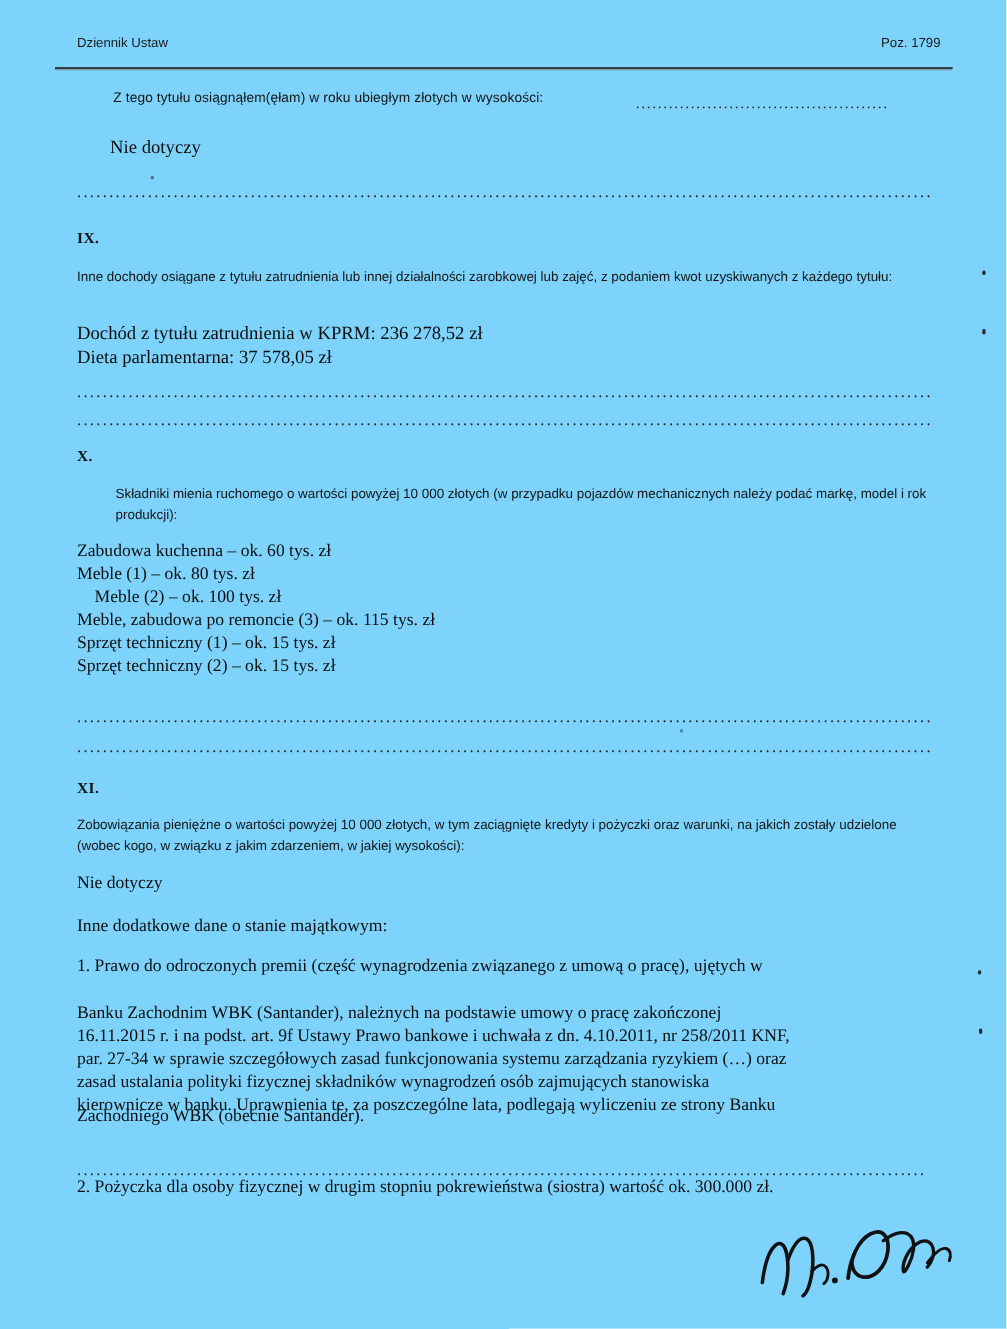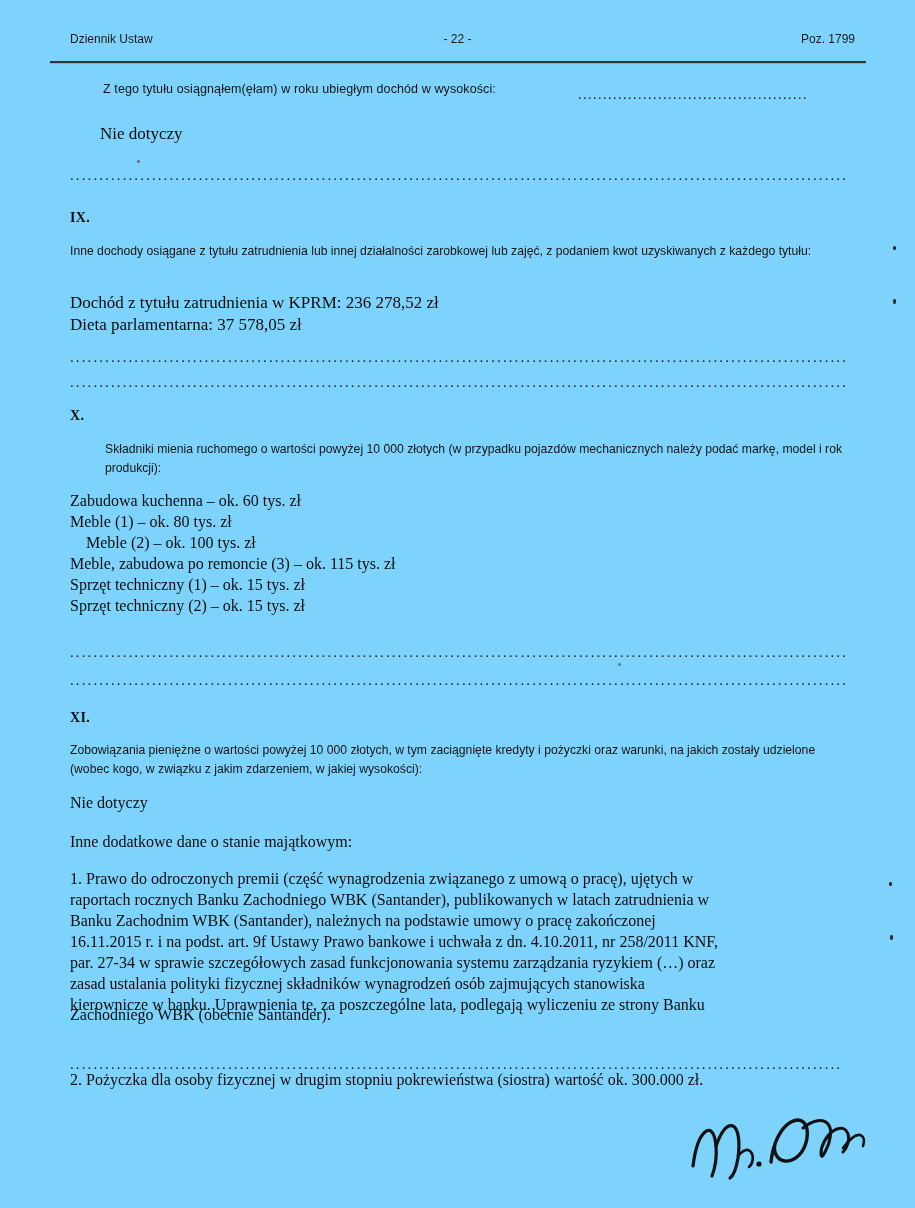--- a/index.html
+++ b/index.html
@@ -124,26 +124,25 @@
     height: 86px;
   }
 </style>
 </head>
 <body>
 
 <div class="page">
 
   <div class="page-header">
     <span class="hdr-left">Dziennik Ustaw</span>
-    <span class="hdr-center">- 22 -</span>
     <span class="hdr-right">Poz. 1799</span>
   </div>
   <div class="header-rule"></div>
 
-  <div class="blk q-line" style="left:103px; top:82px;">Z tego tytułu osiągnąłem(ęłam) w roku ubiegłym dochód w wysokości:</div>
+  <div class="blk q-line" style="left:103px; top:82px;">Z tego tytułu osiągnąłem(ęłam) w roku ubiegłym złotych w wysokości:</div>
   <div class="dots tight" style="left:578px; top:88px; width:262px;">..............................................</div>
 
   <div class="blk answer" style="left:100px; top:122px;">Nie dotyczy</div>
 
   <div class="dots" style="left:70px; top:168px; width:778px;">........................................................................................................................................</div>
 
   <div class="blk sec-num" style="left:70px; top:210px;">IX.</div>
   <div class="blk sec-desc" style="left:70px; top:242px; width:782px;">Inne dochody osiągane z tytułu zatrudnienia lub innej działalności zarobkowej lub zajęć, z podaniem kwot uzyskiwanych z  każdego tytułu:</div>
 
   <div class="blk answer" style="left:70px; top:291px;">Dochód z tytułu zatrudnienia w KPRM: 236 278,52 zł</div>
@@ -166,21 +165,20 @@
   <div class="dots" style="left:70px; top:673px; width:778px;">........................................................................................................................................</div>
 
   <div class="blk sec-num" style="left:70px; top:710px;">XI.</div>
   <div class="blk sec-desc" style="left:70px; top:741px; width:784px;">Zobowiązania pieniężne o wartości powyżej 10 000 złotych, w tym zaciągnięte kredyty i pożyczki oraz warunki, na jakich zostały udzielone (wobec kogo, w związku z jakim zdarzeniem, w jakiej wysokości):</div>
 
   <div class="blk answer-sm" style="left:70px; top:791px;">Nie dotyczy</div>
 
   <div class="blk answer-sm" style="left:70px; top:830px;">Inne dodatkowe dane o stanie majątkowym:</div>
 
   <div class="blk para" style="left:70px; top:867px;">1. Prawo do odroczonych premii (część wynagrodzenia związanego z umową o pracę), ujętych w</div>
-  <div class="blk para" style="left:70px; top:888px;">raportach rocznych Banku Zachodniego WBK (Santander), publikowanych w latach zatrudnienia w</div>
   <div class="blk para" style="left:70px; top:909px;">Banku Zachodnim WBK (Santander), należnych na podstawie umowy o pracę zakończonej</div>
   <div class="blk para" style="left:70px; top:930px;">16.11.2015 r. i na podst. art. 9f Ustawy Prawo bankowe i uchwała z dn. 4.10.2011, nr 258/2011 KNF,</div>
   <div class="blk para" style="left:70px; top:951px;">par. 27-34  w sprawie szczegółowych zasad funkcjonowania systemu zarządzania ryzykiem (…) oraz</div>
   <div class="blk para" style="left:70px; top:972px;">zasad ustalania polityki fizycznej składników wynagrodzeń osób zajmujących stanowiska</div>
   <div class="blk para" style="left:70px; top:993px;">kierownicze w banku. Uprawnienia te, za poszczególne lata, podlegają wyliczeniu ze strony Banku</div>
   <div class="blk para" style="left:70px; top:1003px;">Zachodniego WBK (obecnie Santander).</div>
   <div class="blk para" style="left:70px; top:1024px;margin-top:44px;">2. Pożyczka dla osoby fizycznej w drugim stopniu pokrewieństwa (siostra) wartość ok. 300.000 zł.</div>
 
   <div class="dots" style="left:70px; top:1057px; width:772px;">........................................................................................................................................</div>
 

